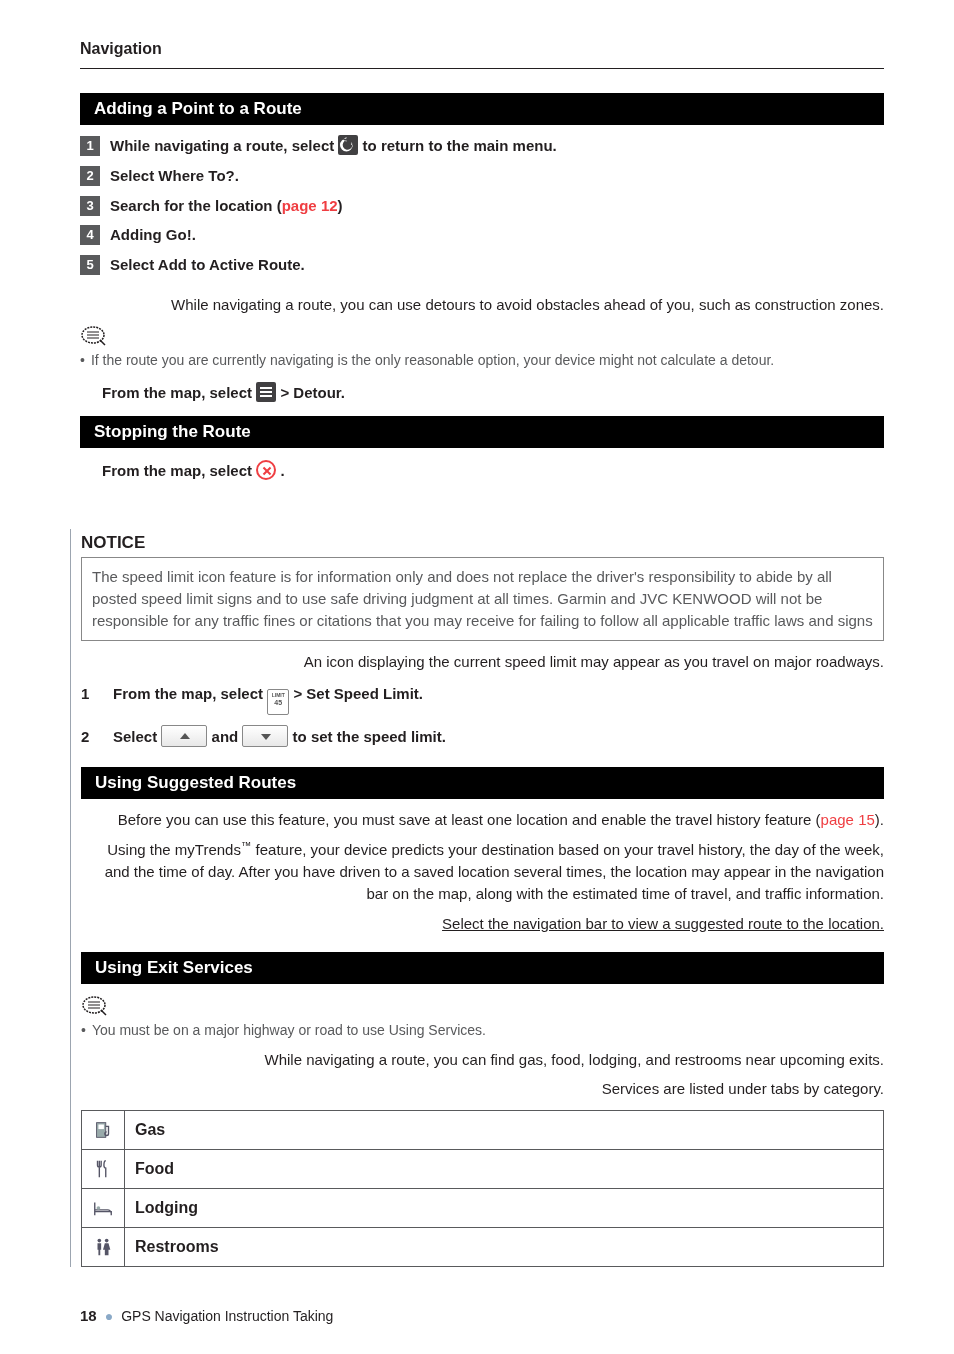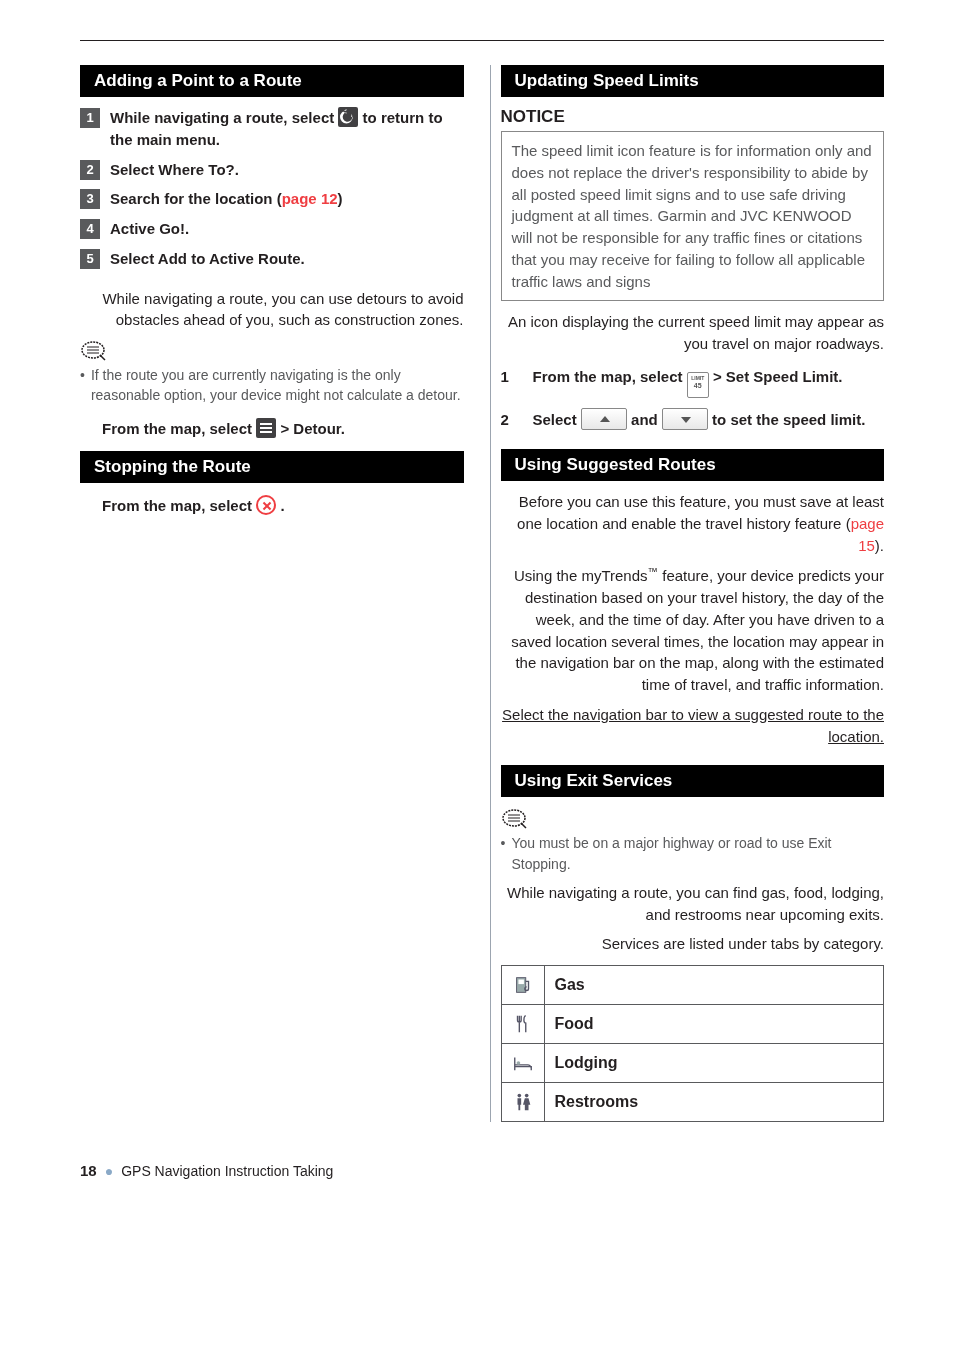--- a/index.html
+++ b/index.html
@@ -1,20 +1,20 @@
 <!DOCTYPE html>
 <html><head>
 <meta charset="utf-8">
 <style>
   * { box-sizing: border-box; margin: 0; padding: 0; }
   body { font-family: "Segoe UI", "Helvetica Neue", Arial, sans-serif; background: #fff; color: #231f20; width: 954px; margin: 0 auto; }
   .page { padding: 40px 70px 40px 80px; }
   .page-header { font-weight: 700; font-size: 16px; margin-bottom: 10px; color: #231f20; }
   .rule { border: none; border-top: 1.5px solid #231f20; margin-bottom: 24px; }
-  .cols { display: flex; gap: 36px; }
+  .cols { display: flex; gap: 36px; flex-direction: column; }
   .col { flex: 1; min-width: 0; }
   .section-bar { background: #000; color: #fff; font-weight: 700; font-size: 17px; padding: 6px 14px; margin-bottom: 10px; }
   .step { display: flex; gap: 10px; font-weight: 700; font-size: 15px; line-height: 1.45; margin: 8px 0; color: #231f20; }
   .step .num-badge { flex: 0 0 auto; display: inline-block; width: 20px; height: 20px; background: #595a5c; color: #fff; text-align: center; font-size: 13px; font-weight: 700; line-height: 20px; margin-top: 1px; }
   .step .txt { flex: 1; }
   .step .link { color: #ef3e42; }
   .p { font-size: 15px; line-height: 1.45; color: #231f20; margin: 8px 0; text-align: right; }
   .p .link { color: #ef3e42; }
   .bul { display: flex; gap: 6px; font-size: 14px; color: #595a5c; line-height: 1.45; margin: 4px 0; }
   .bul .dot { flex: 0 0 auto; }
@@ -46,20 +46,21 @@
   .footer .pg { font-weight: 700; font-size: 15px; }
   .footer .bullet { color: #8aa9c7; font-size: 14px; }
   .col { border-left: 1px solid #9ca5b0; padding-left: 10px; margin-left: -10px; }
   .col:first-child { border-left: none; padding-left: 0; margin-left: 0; }
   sup { font-size: 0.7em; }
 </style>
 </head>
 <body>
 
 <div class="page">
+  <div class="page-header">Navigation</div>
   <hr class="rule">
 
   <div class="cols">
 
     <div class="col">
 
       <div class="section-bar">Adding a Point to a Route</div>
 
       <div class="step">
         <span class="num-badge">1</span>
@@ -79,21 +80,21 @@
 
       <div class="step">
         <span class="num-badge">3</span>
         <span class="txt">
           <span>Search for the location (</span><span class="link">page 12</span><span>)</span>
         </span>
       </div>
 
       <div class="step">
         <span class="num-badge">4</span>
-        <span class="txt">Active Go!.</span>
+        <span class="txt">Adding Go!.</span>
       </div>
 
       <div class="step" style="margin-bottom:18px;">
         <span class="num-badge">5</span>
         <span class="txt">Select Add to Active Route.</span>
       </div>
 
       <div class="p">While navigating a route, you can use detours to avoid obstacles ahead of you, such as construction zones.</div>
       <div class="note-icon">
         <svg width="28" height="22" viewBox="0 0 28 22">
@@ -122,21 +123,20 @@
       <div class="instr">
         <span>From the map, select </span>
         <span class="icon-round"></span>
         <span>.</span>
       </div>
 
     </div>
 
     <div class="col">
 
-      <div class="section-bar">Updating Speed Limits</div>
       <div class="notice-title">NOTICE</div>
       <div class="notice-box">The speed limit icon feature is for information only and does not replace the driver's responsibility to abide by all posted speed limit signs and to use safe driving judgment at all times. Garmin and JVC KENWOOD will not be responsible for any traffic fines or citations that you may receive for failing to follow all applicable traffic laws and signs</div>
       <div class="p">An icon displaying the current speed limit may appear as you travel on major roadways.</div>
 
       <div class="numlist">
         <span class="n">1</span>
         <span class="t">
           <span>From the map, select </span>
           <span class="icon-speed">LIMIT<b>45</b></span>
           <span> &gt; Set Speed Limit.</span>
@@ -168,21 +168,21 @@
         <svg width="28" height="22" viewBox="0 0 28 22">
             <ellipse cx="13" cy="11" rx="11" ry="8" fill="none" stroke="#231f20" stroke-width="1.5" stroke-dasharray="2,1"></ellipse>
             <path d="M20 16 l5 5" stroke="#231f20" stroke-width="1.5" fill="none"></path>
             <line x1="7" y1="8" x2="19" y2="8" stroke="#231f20"></line>
             <line x1="7" y1="11" x2="19" y2="11" stroke="#231f20"></line>
             <line x1="7" y1="14" x2="19" y2="14" stroke="#231f20"></line>
           </svg>
       </div>
       <div class="bul">
         <span class="dot">•</span>
-        <span>You must be on a major highway or road to use Exit Stopping.</span>
+        <span>You must be on a major highway or road to use Using Services.</span>
       </div>
       <div class="p">While navigating a route, you can find gas, food, lodging, and restrooms near upcoming exits.</div>
       <div class="p">Services are listed under tabs by category.</div>
 
       <table class="svc-table">
         <tbody>
             <tr>
           <td class="ic">
             <svg class="svc-ic" viewBox="0 0 24 24">
                   <rect x="5" y="4" width="10" height="16" fill="#9aa" stroke="#556"></rect>

